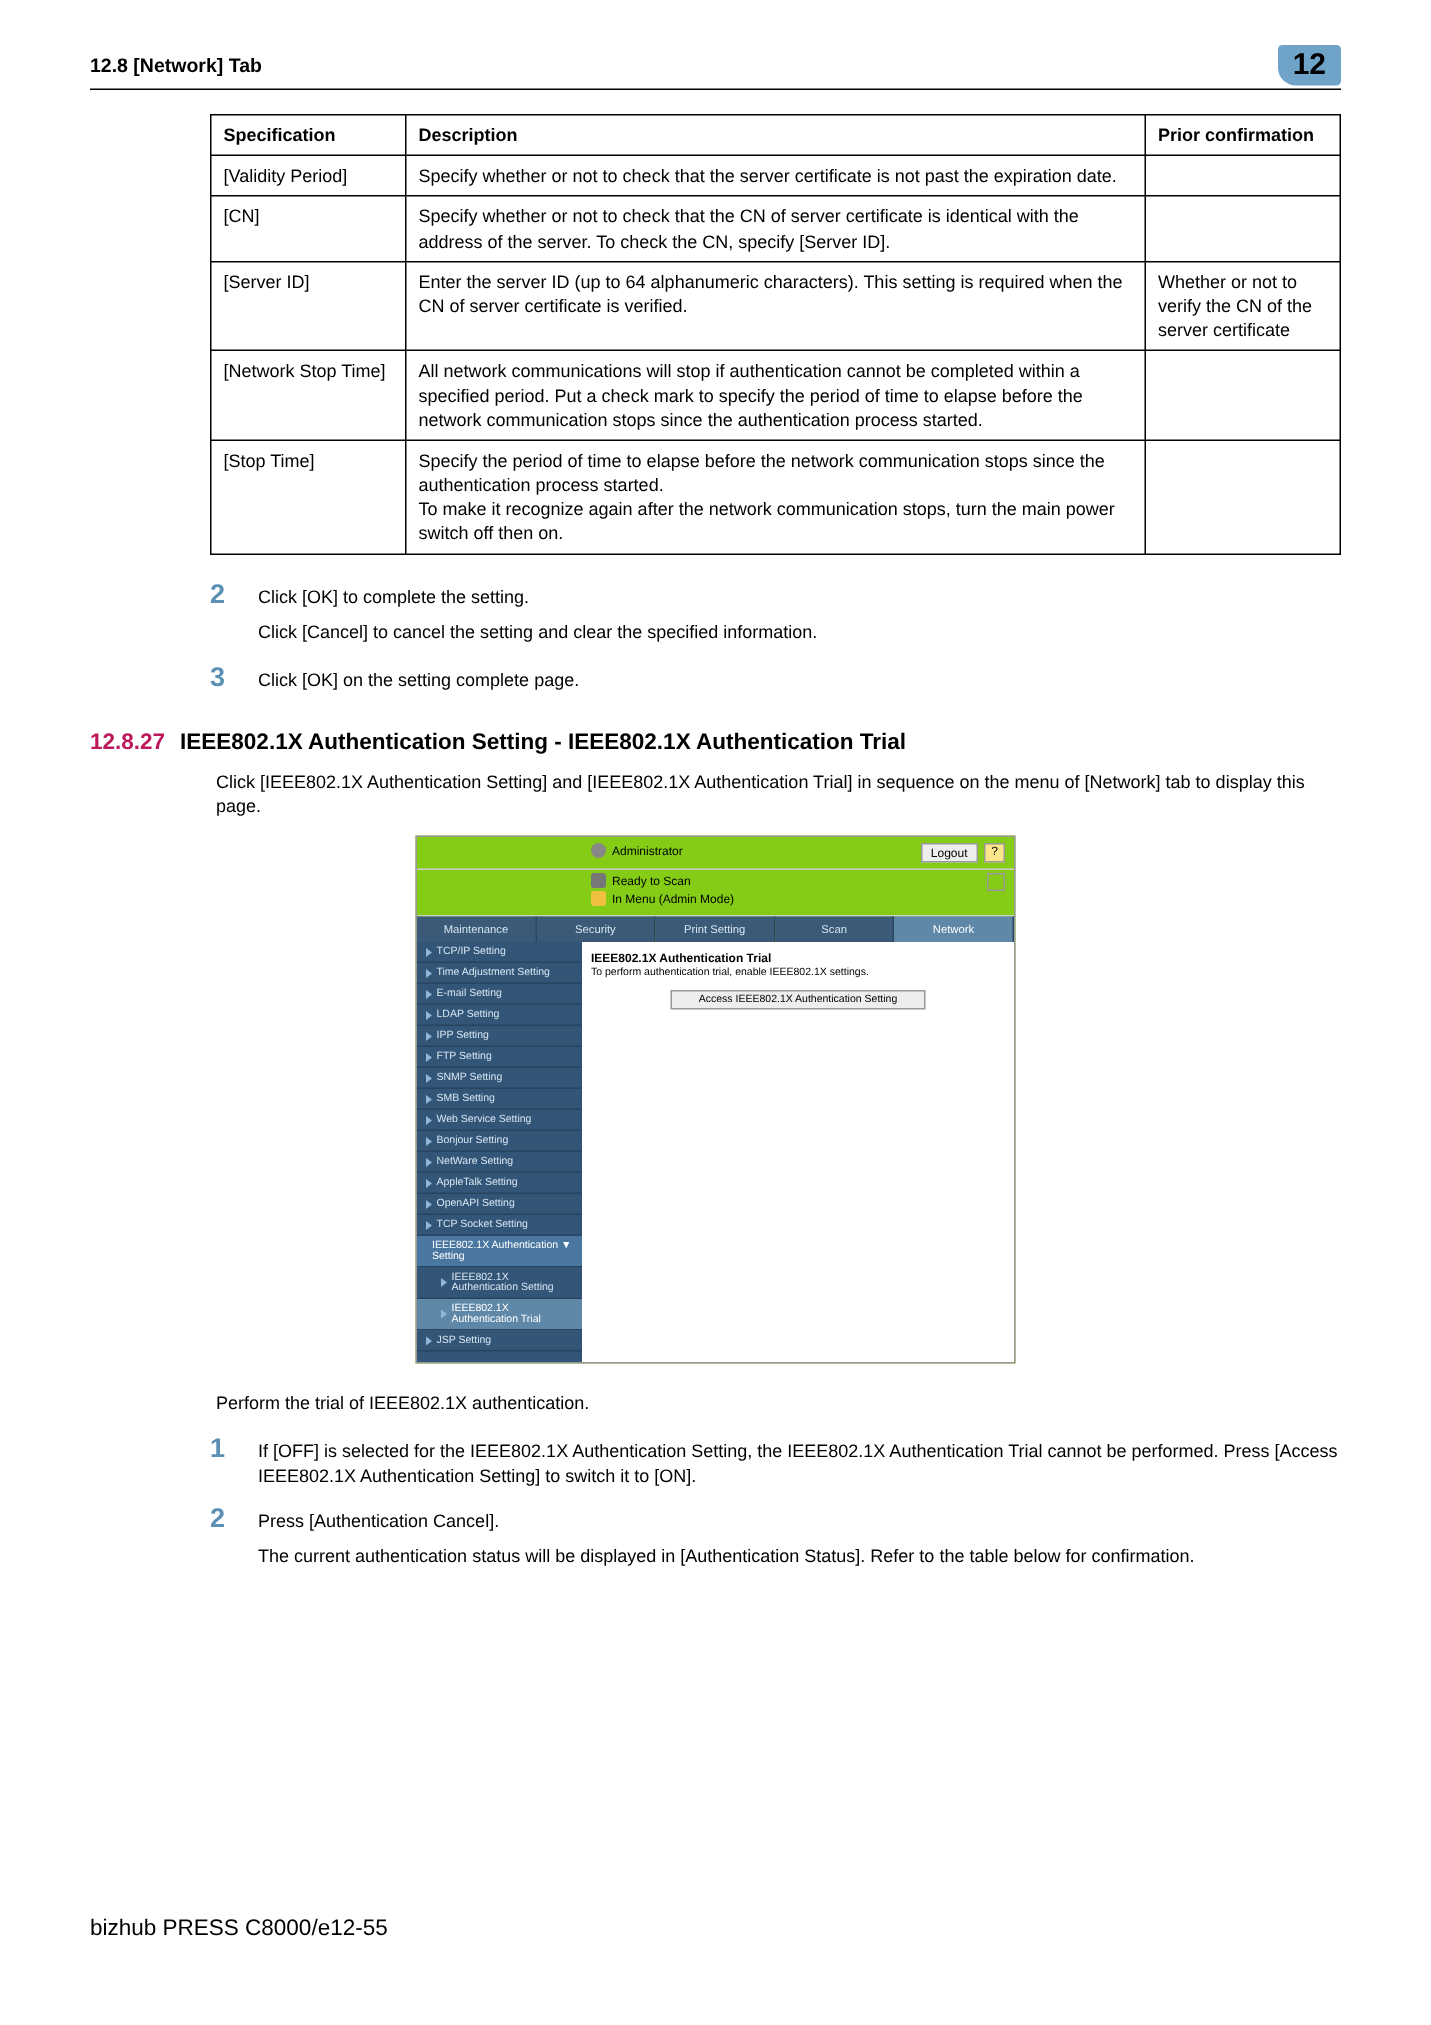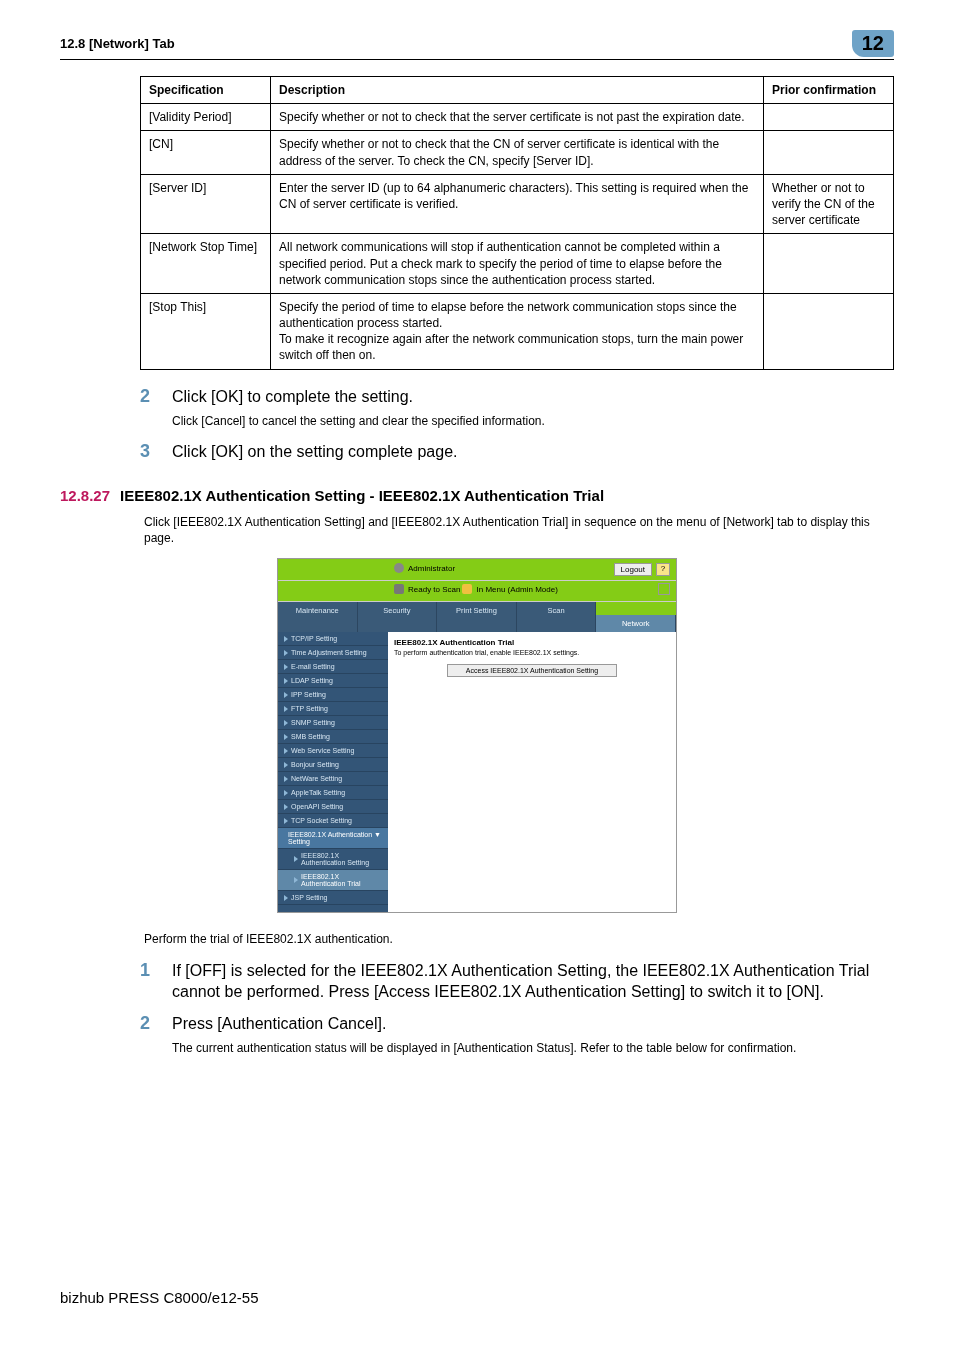--- a/index.html
+++ b/index.html
@@ -47,21 +47,21 @@
   table.spec td:first-child { width: 130px; }
   table.spec th:last-child, table.spec td:last-child { width: 130px; }
   .step-row { display: flex; gap: 18px; margin-bottom: 6px; align-items: baseline; }
   .step-num {
     color: #5b8fb3;
     font-weight: bold;
     font-size: 18px;
     width: 14px;
     flex-shrink: 0;
   }
-  .step-text { font-size: 16px; line-height: 1.35; }
+  .step-text { font-size: 12px; line-height: 1.35; }
   .step-sub { margin-left: 32px; font-size: 12px; margin-bottom: 12px; line-height: 1.35; }
   .section-heading {
     font-weight: bold;
     font-size: 15px;
     margin: 24px 0 10px 0;
     display: flex;
     gap: 10px;
   }
   .section-num { color: #be185d; }
   .body-para {
@@ -92,36 +92,36 @@
   .ss-admin .avatar { width: 10px; height: 10px; background: #888; border-radius: 50%; }
   .ss-topright { display: flex; gap: 4px; }
   .ss-btn { border: 1px solid #999; padding: 1px 6px; font-size: 8px; background: #eee; }
   .ss-help { border: 1px solid #999; width: 14px; text-align: center; background: #fbe58a; font-size: 8px; }
   .ss-status {
     display: flex;
     justify-content: space-between;
     padding: 2px 6px 6px 116px;
     border-bottom: 1px solid #ccc;
   }
-  .ss-status-left { display: flex; flex-direction: row; gap: 2px; }
+  .ss-status-left { display: flex; flex-direction: column; gap: 2px; }
   .ss-status-row { display: flex; align-items: center; gap: 4px; }
   .ss-ic { width: 10px; height: 10px; background: #777; border-radius: 2px; }
   .ss-ic.y { background: #f0c040; }
   .ss-refresh { width: 12px; height: 12px; border: 1px solid #999; }
   .ss-tabs { display: flex; }
   .ss-tab {
     flex: 1;
     text-align: center;
     padding: 4px 2px;
     background: #3a5a78;
     color: #d7e6f2;
     border-right: 1px solid #2c4660;
     font-size: 7.5px;
   }
-  .ss-tab.active { background: #5f88a8; color: #fff; margin-top: 13px; }
+  .ss-tab.active { background: #5f88a8; color: #fff; }
   .ss-body { display: flex; }
   .ss-sidebar {
     width: 110px;
     background: #335577;
     color: #d7e6f2;
     padding: 0;
   }
   .ss-side-item {
     padding: 3px 6px;
     border-bottom: 1px solid #284460;
@@ -193,21 +193,21 @@
             <td>[Server ID]</td>
             <td>Enter the server ID (up to 64 alphanumeric characters). This setting is required when the CN of server certificate is verified.</td>
             <td>Whether or not to verify the CN of the server certificate</td>
           </tr>
         <tr>
             <td>[Network Stop Time]</td>
             <td>All network communications will stop if authentication cannot be completed within a specified period. Put a check mark to specify the period of time to elapse before the network communication stops since the authentication process started.</td>
             <td></td>
           </tr>
         <tr>
-            <td>[Stop This]</td>
+            <td>[Stop Time]</td>
             <td style="white-space:pre-line;">Specify the period of time to elapse before the network communication stops since the authentication process started.
 To make it recognize again after the network communication stops, turn the main power switch off then on.</td>
             <td></td>
           </tr>
       </tbody>
     </table>
 
     <div class="step-row">
       <div class="step-num">2</div>
       <div class="step-text">Click [OK] to complete the setting.</div>

